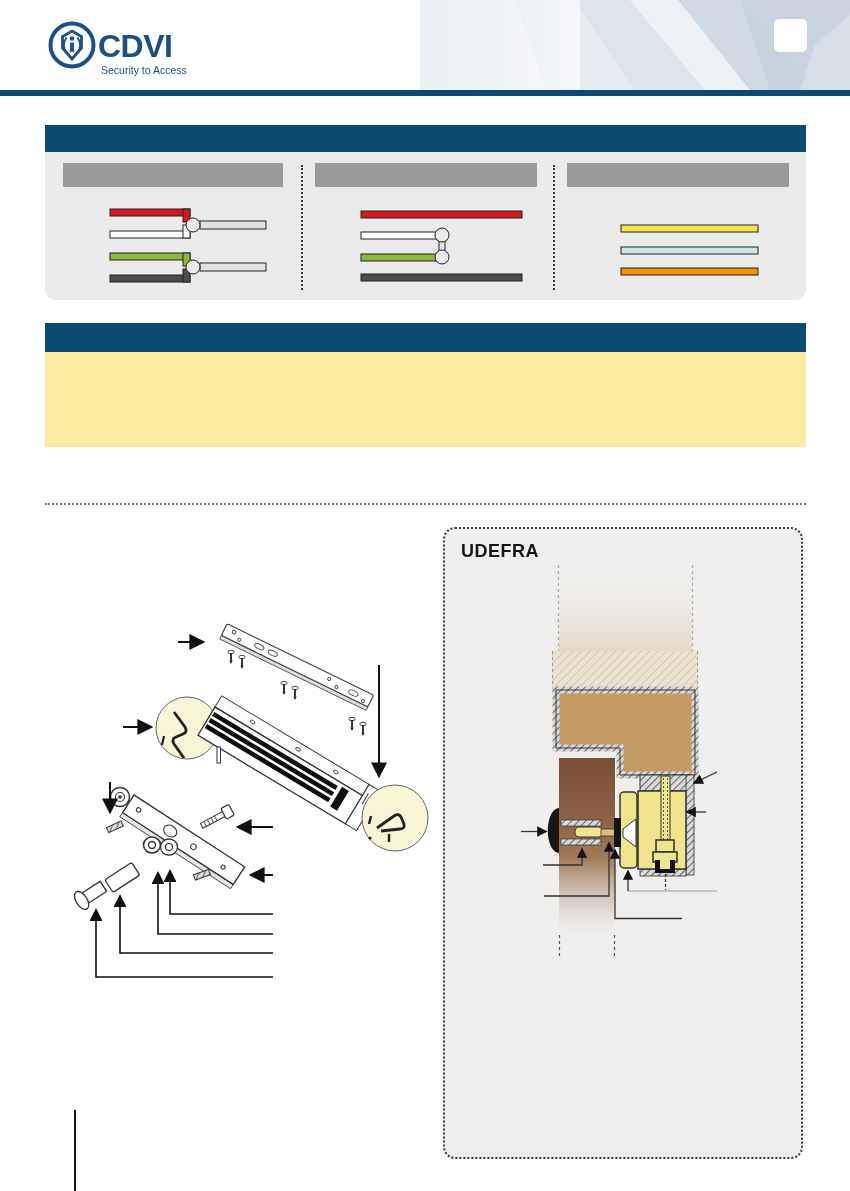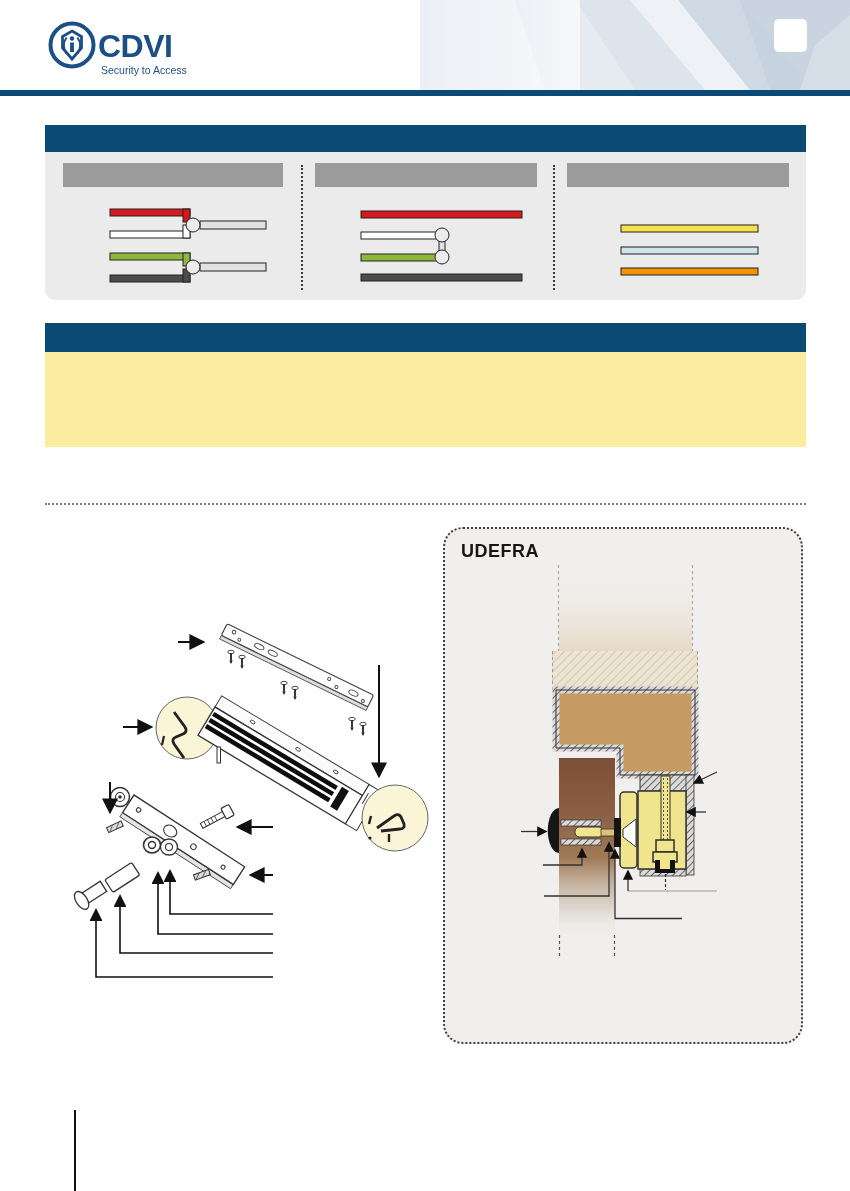--- a/index.html
+++ b/index.html
@@ -29,22 +29,22 @@
   .wires-svg{position:absolute;left:0;top:0;}
 
   
   .banner2{top:323px;height:29px;}
   .note-box{left:45px;top:352px;width:761px;height:95px;background:#fbeca0;}
 
   
   .dotted-divider{left:45px;top:503px;width:761px;height:0;border-top:2px dotted #7d7d7d;}
 
   
-  .udefra-panel{left:443px;top:527px;width:360px;height:517px;background:#f0efed;
-    border:2px dotted #3f3f3f;border-radius:20px;box-sizing:border-box;}
+  .udefra-panel{left:443px;top:527px;width:360px;height:632px;background:#f0efed;
+    border:2px dotted #3f3f3f;border-radius:12px;box-sizing:border-box;}
   .udefra-label{position:absolute;left:16px;top:12px;font-size:18px;font-weight:800;
     letter-spacing:0.5px;color:#161616;}
   .xsec-svg{left:443px;top:560px;}
   .exploded-svg{left:50px;top:590px;}
 
   .footer-line{left:74px;top:1110px;width:2px;height:81px;background:#111;}
 
   svg{display:block;overflow:visible;}
   text{font-family:"Liberation Sans", sans-serif;}
 </style>

